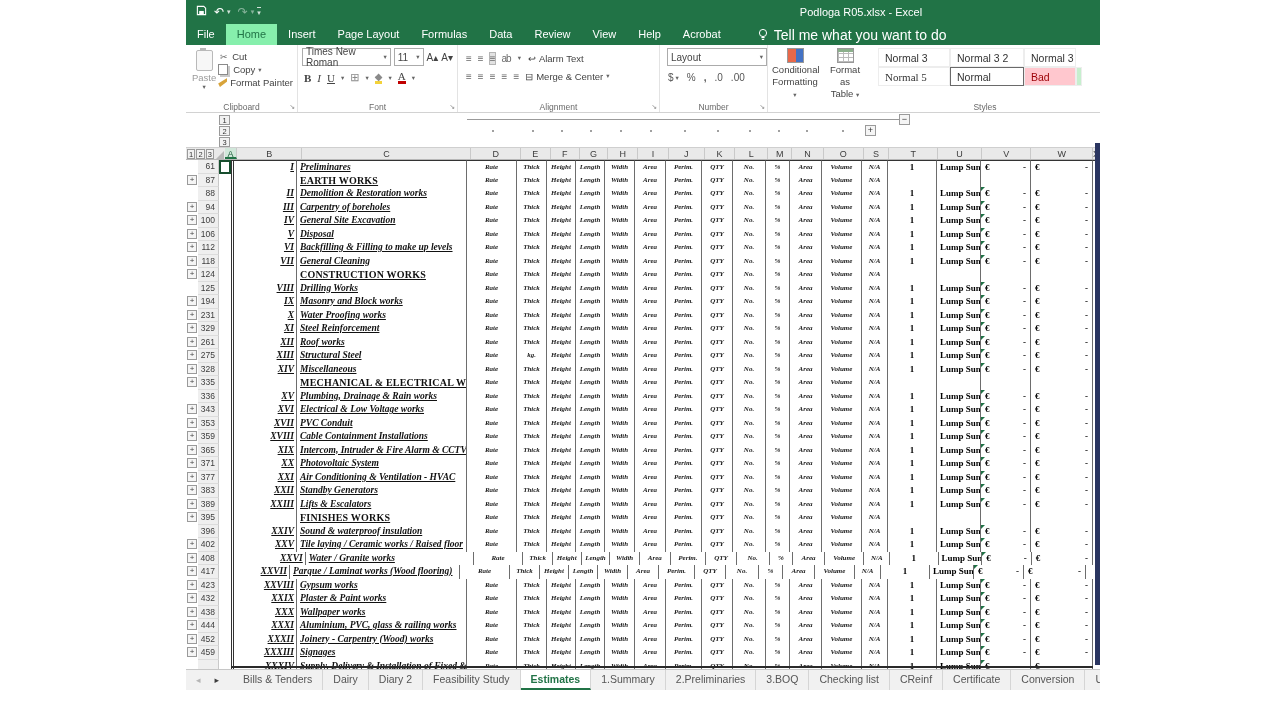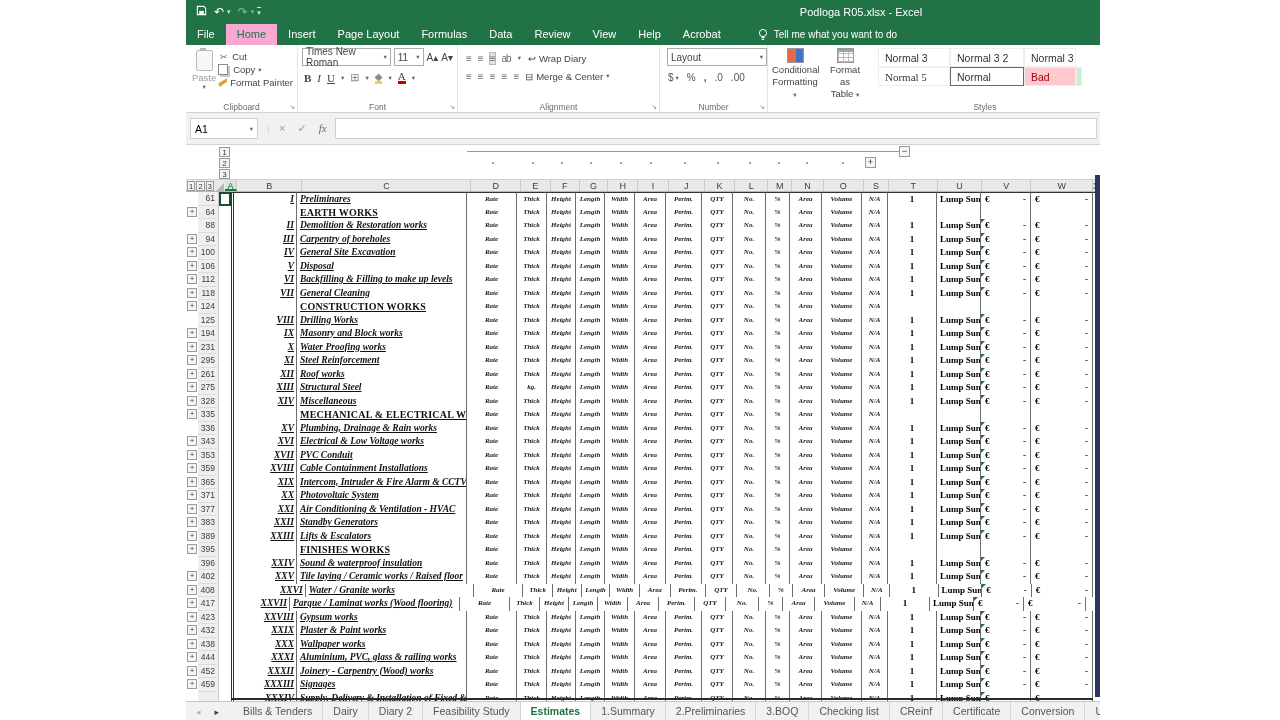--- a/index.html
+++ b/index.html
@@ -7,22 +7,22 @@
   .win{position:absolute;left:186px;top:0;width:914px;height:720px;background:#fff;}
   
   .titlebar{height:24px;background:#217346;color:#fff;display:flex;align-items:center;position:relative;}
   .qat{display:flex;align-items:center;gap:7px;padding-left:10px;font-size:12px;}
   .qat .dd{font-size:7px;opacity:.8;margin-left:-4px;}
   .qat .dim{opacity:.45;}
   .title{position:absolute;left:560px;width:230px;text-align:center;font-size:11px;white-space:nowrap;}
   
   .tabsrow{height:21px;background:#217346;display:flex;align-items:flex-end;color:#fff;}
   .rtab{font-size:11px;padding:0 11px;height:21px;line-height:21px;cursor:default;}
-  .rtab.active{background:#f9a8d4;color:#217346;}
-  .tellme{display:flex;align-items:center;gap:6px;font-size:10px;margin-left:26px;height:21px;}
+  .rtab.active{background:#86efac;color:#217346;}
+  .tellme{display:flex;align-items:center;gap:6px;font-size:14px;margin-left:26px;height:21px;}
   .bulb{width:10px;height:14px;}
   
   .ribbon{height:67px;background:#fff;border-bottom:1px solid #d2d2d2;display:flex;position:relative;font-size:9.5px;color:#444;}
   .group{position:relative;border-right:1px solid #e3e3e3;padding:3px 4px 12px 4px;box-sizing:border-box;}
   .glabel{position:absolute;bottom:0;left:0;right:0;text-align:center;font-size:8.5px;color:#696969;}
   .launcher{position:absolute;right:2px;bottom:1px;font-size:7px;color:#8a8a8a;}
   .g-clip{width:112px;display:flex;}
   .pastebtn{width:38px;text-align:center;color:#9b9b9b;}
   .clipicon{width:15px;height:19px;border:1.5px solid #b9b9b9;border-radius:2px;margin:2px auto 1px;position:relative;background:#f7f7f7;}
   .clipicon:before{content:"";position:absolute;left:3px;top:-3px;width:6px;height:3px;background:#b9b9b9;}
@@ -208,21 +208,21 @@
 
     <div class="group g-align">
       <div class="alrow">
         <span class="alic">≡</span>
         <span class="alic">≡</span>
         <span class="alic sel">≡</span>
         <span class="alic">ab</span>
           <span class="dda">▾</span>
         <span class="altxt">
             <span>↩</span>
-            <span>Wrap Diary</span>
+            <span>Alarm Text</span>
           </span>
       </div>
       <div class="alrow">
         <span class="alic">≡</span>
         <span class="alic">≡</span>
         <span class="alic">≡</span>
         <span class="alic">≡</span>
         <span class="alic">≡</span>
         <span class="altxt">
             <span>⊟</span>
@@ -271,33 +271,20 @@
           <div class="stylecell" style="width: 52px;">Normal 3 3</div>
           <div class="stylecell serif" style="width: 72px;">Normal 5</div>
           <div class="stylecell selected" style="width: 74px;">Normal</div>
           <div class="stylecell bad" style="width: 52px;">Bad</div>
           <div class="stylecell sliver" style="width: 6px;"></div>
         </div>
       <div class="glabel">Styles</div>
     </div>
   </div>
 
-  <div class="fbar">
-    <div class="namebox">
-        <span>A1</span>
-        <span class="dda">▾</span>
-      </div>
-    <span class="nbsep">⋮</span>
-    <div class="fbtns">
-      <span>×</span>
-      <span>✓</span>
-      <span class="fx">fx</span>
-    </div>
-    <div class="finput"></div>
-  </div>
 
   <div class="sheet">
     <div class="outlinezone" id="outlinezone">
         <div class="lvlbox" style="left: 33px; top: 2px;">1</div>
         <div class="lvlbox" style="left: 33px; top: 13px;">2</div>
         <div class="lvlbox" style="left: 33px; top: 24px;">3</div>
         <div class="bracket" style="left: 281px; width: 436px;"></div>
         <div class="obtn" style="left: 713px; top: 1px;">−</div>
         <div class="obtn" style="left: 679px; top: 12px;">+</div>
         <div class="odot" style="left: 306px;"></div>
@@ -372,21 +359,21 @@
             <div class="gcell cMoney" style="width: 62px;">
               <span>€</span>
               <span>-</span>
             </div>
             <div class="gcell cA" style="width: 7px;"></div>
           </div>
           <div class="grow">
             <div class="gout">
               <div class="gplus">+</div>
             </div>
-            <div class="gnum">64</div>
+            <div class="gnum">87</div>
             <div class="gcell cA" style="width: 12px;"></div>
             <div class="gcell cB" style="width: 66px;"></div>
             <div class="gcell cC sec" style="width: 170px;">EARTH WORKS</div>
             <div class="gcell cS" style="width: 50px;">Rate</div>
             <div class="gcell cS" style="width: 30px;">Thick</div>
             <div class="gcell cS" style="width: 29px;">Height</div>
             <div class="gcell cS" style="width: 29px;">Length</div>
             <div class="gcell cS" style="width: 30px;">Width</div>
             <div class="gcell cS" style="width: 31px;">Area</div>
             <div class="gcell cS" style="width: 36px;">Perim.</div>
@@ -728,21 +715,21 @@
             <div class="gcell cMoney" style="width: 62px;">
               <span>€</span>
               <span>-</span>
             </div>
             <div class="gcell cA" style="width: 7px;"></div>
           </div>
           <div class="grow">
             <div class="gout">
               <div class="gplus">+</div>
             </div>
-            <div class="gnum">295</div>
+            <div class="gnum">329</div>
             <div class="gcell cA" style="width: 12px;"></div>
             <div class="gcell cB" style="width: 66px;">XI</div>
             <div class="gcell cC" style="width: 170px;">Steel Reinforcement</div>
             <div class="gcell cS" style="width: 50px;">Rate</div>
             <div class="gcell cS" style="width: 30px;">Thick</div>
             <div class="gcell cS" style="width: 29px;">Height</div>
             <div class="gcell cS" style="width: 29px;">Length</div>
             <div class="gcell cS" style="width: 30px;">Width</div>
             <div class="gcell cS" style="width: 31px;">Area</div>
             <div class="gcell cS" style="width: 36px;">Perim.</div>

